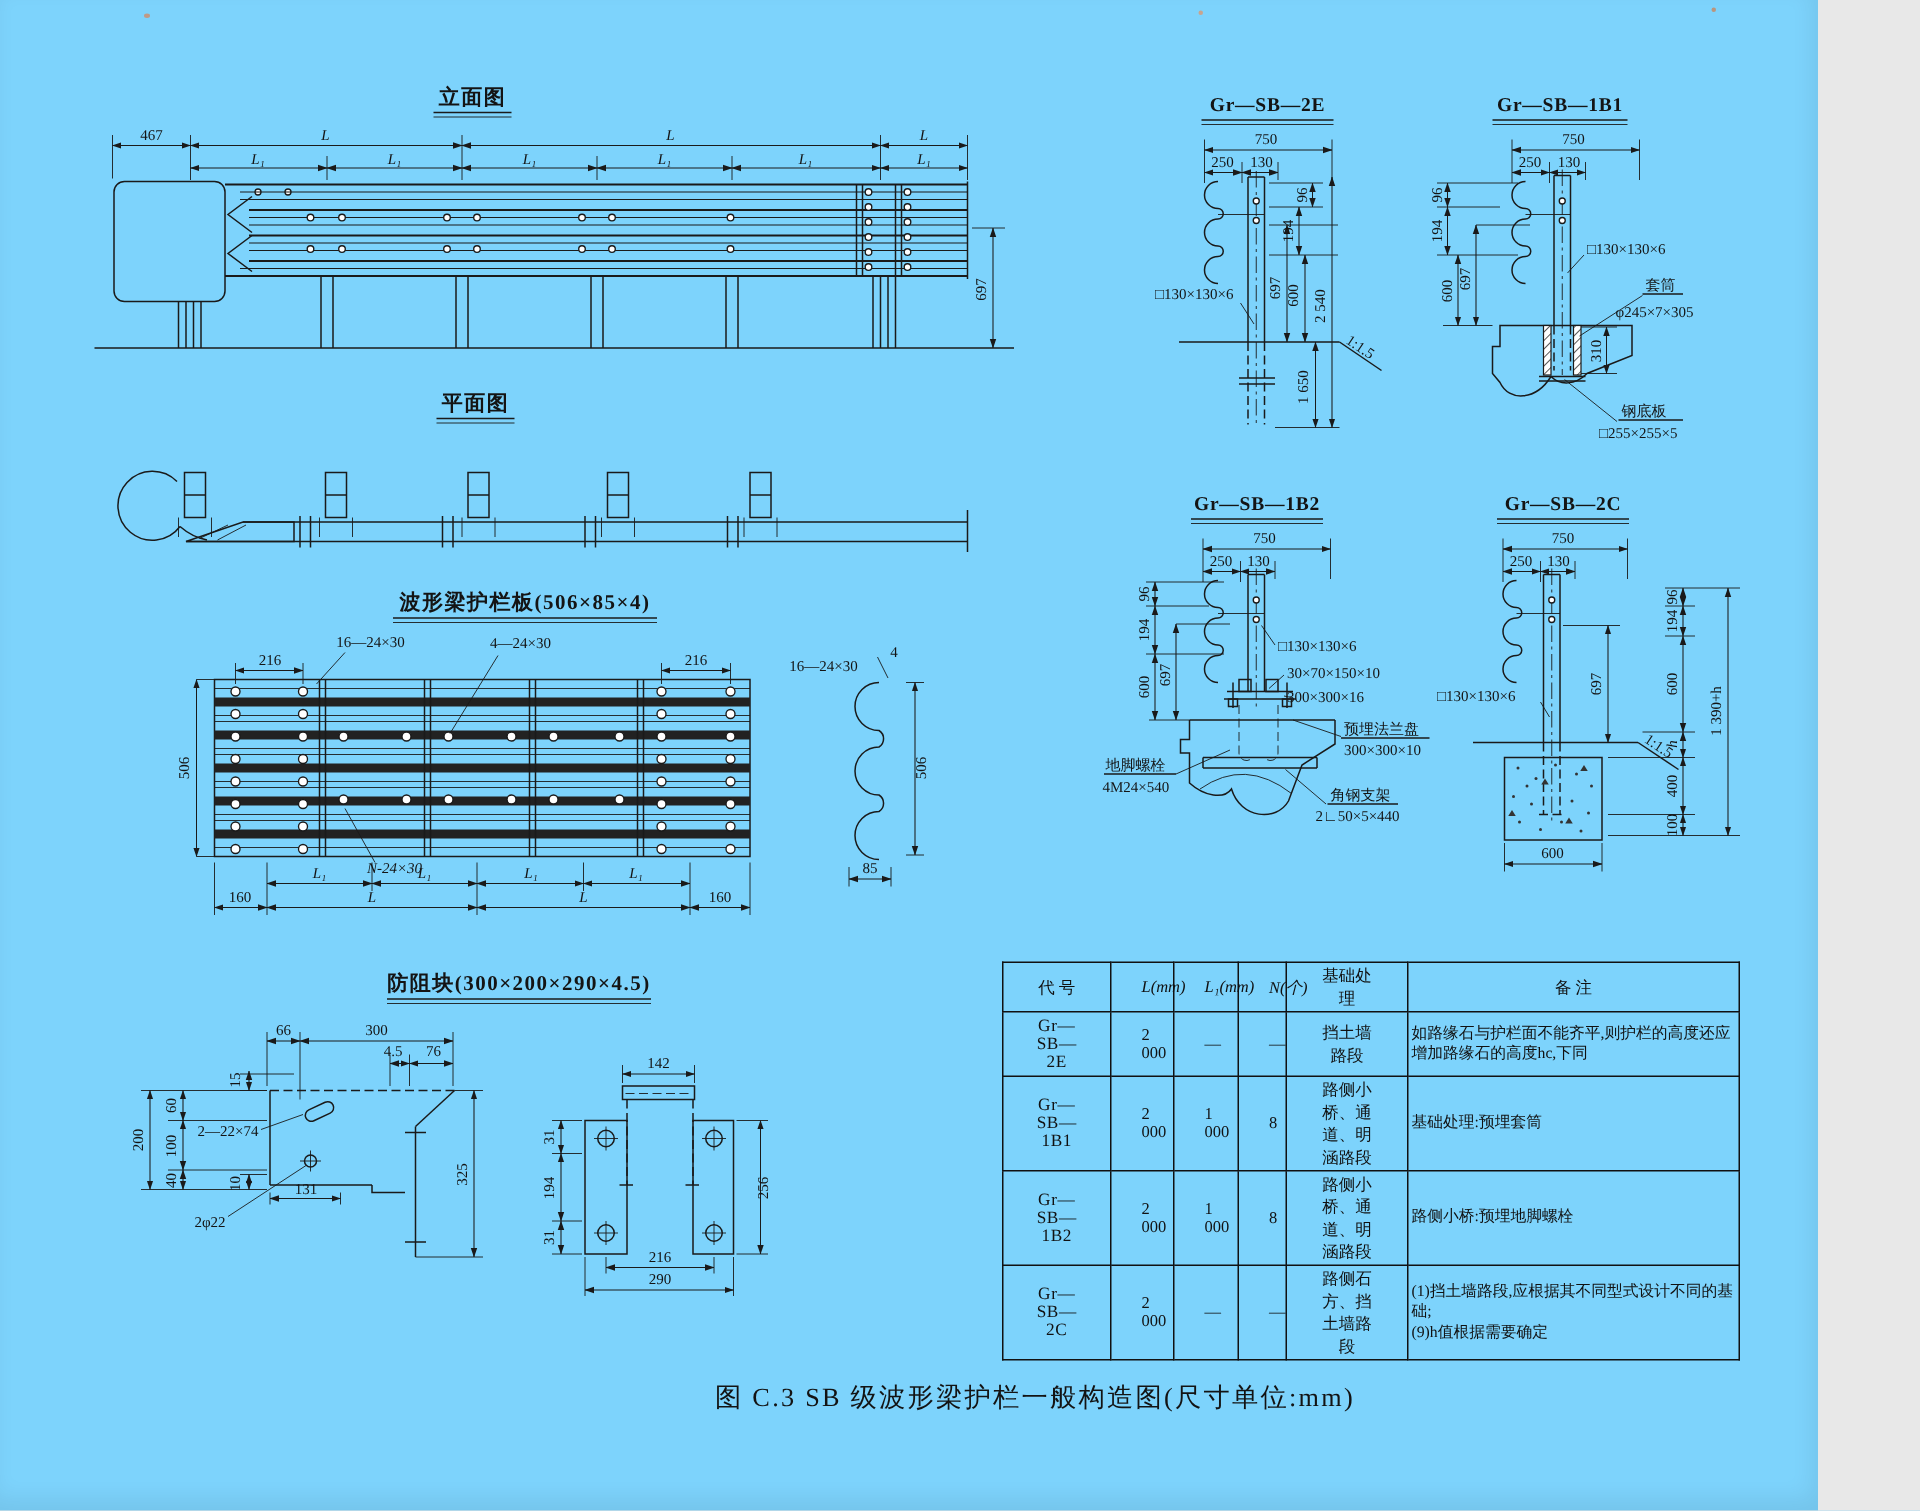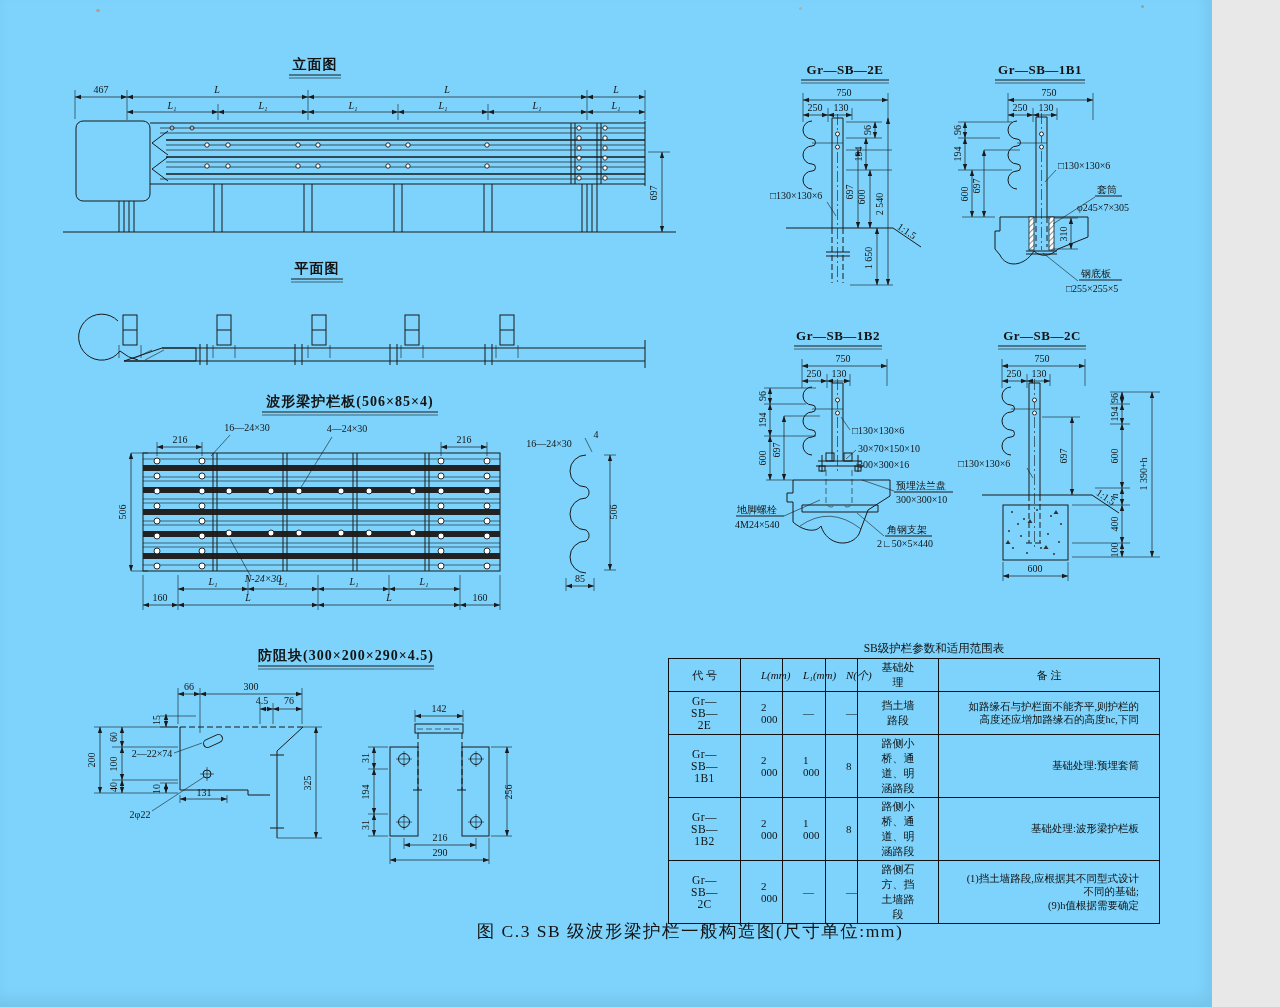--- a/index.html
+++ b/index.html
@@ -23,21 +23,21 @@
   .lb{font-size:10px;text-anchor:start;}
   .vt{font-size:14px;font-weight:600;text-anchor:middle;letter-spacing:1px;}
   .dt{font-size:13px;font-weight:600;text-anchor:middle;letter-spacing:.5px;}
   
   .tblwrap{position:absolute;left:668px;top:641px;width:492px;color:#111;}
   .tbltitle{text-align:center;font-size:11.5px;margin:0 0 2px 40px;}
   .ptable{border-collapse:collapse;width:100%;border:1.6px solid #111;table-layout:fixed;}
   .ptable th,.ptable td{border:1px solid #111;font-size:11px;font-weight:normal;
       text-align:center;padding:1px 20px;vertical-align:middle;color:#111;}
   .ptable .code{font-size:11.5px;letter-spacing:.4px;}
-  .ptable .note{text-align:right;font-size:10.5px;line-height:1.28;padding:2px 20px;white-space:pre-line;}
+  .ptable .note{text-align:left;font-size:10.5px;line-height:1.28;padding:2px 2px;white-space:pre-line;}
   .caption{position:absolute;left:50px;top:919px;width:1280px;text-align:center;
       font-size:17.5px;letter-spacing:1.5px;color:#131313;}
   .speck{position:absolute;border-radius:50%;}
 </style>
 </head>
 <body>
 
 <div class="page">
 
 <svg width="1280" height="1007" viewBox="0 0 1280 1007">
@@ -808,21 +808,20 @@
     <text class="d sm" transform="rotate(-90 1118 414)" x="1118" y="414">194</text>
     <text class="d" transform="rotate(-90 1118 456)" x="1118" y="456">600</text>
     <text class="d di" transform="rotate(-90 1118 496)" x="1118" y="496">h</text>
     <text class="d" transform="rotate(-90 1118 524)" x="1118" y="524">400</text>
     <text class="d" transform="rotate(-90 1118 550)" x="1118" y="550">100</text>
     <text class="d" transform="rotate(-90 1147 474)" x="1147" y="474">1 390+h</text>
   </g>
 </svg>
 
 <div class="tblwrap">
-  <div class="tbltitle">SB级护栏参数和适用范围表</div>
   <table class="ptable">
     <colgroup>
           <col style="width:72px">
           <col style="width:42px">
           <col style="width:43px">
           <col style="width:32px">
           <col style="width:81px">
           <col>
         </colgroup>
     <tbody>
@@ -849,21 +848,21 @@
       <td>8</td>
       <td>路侧小桥、通道、明涵路段</td>
       <td class="note">基础处理:预埋套筒</td>
     </tr>
     <tr style="height:29px">
       <td class="code">Gr—SB—1B2</td>
       <td>2 000</td>
       <td>1 000</td>
       <td>8</td>
       <td>路侧小桥、通道、明涵路段</td>
-      <td class="note">基础处理:波形梁护栏板</td>
+      <td class="note">路侧小桥:预埋地脚螺栓</td>
     </tr>
     <tr style="height:42px">
       <td class="code">Gr—SB—2C</td>
       <td>2 000</td>
       <td>—</td>
       <td>—</td>
       <td>路侧石方、挡土墙路段</td>
       <td class="note">(1)挡土墙路段,应根据其不同型式设计不同的基础;
 (9)h值根据需要确定</td>
     </tr>

